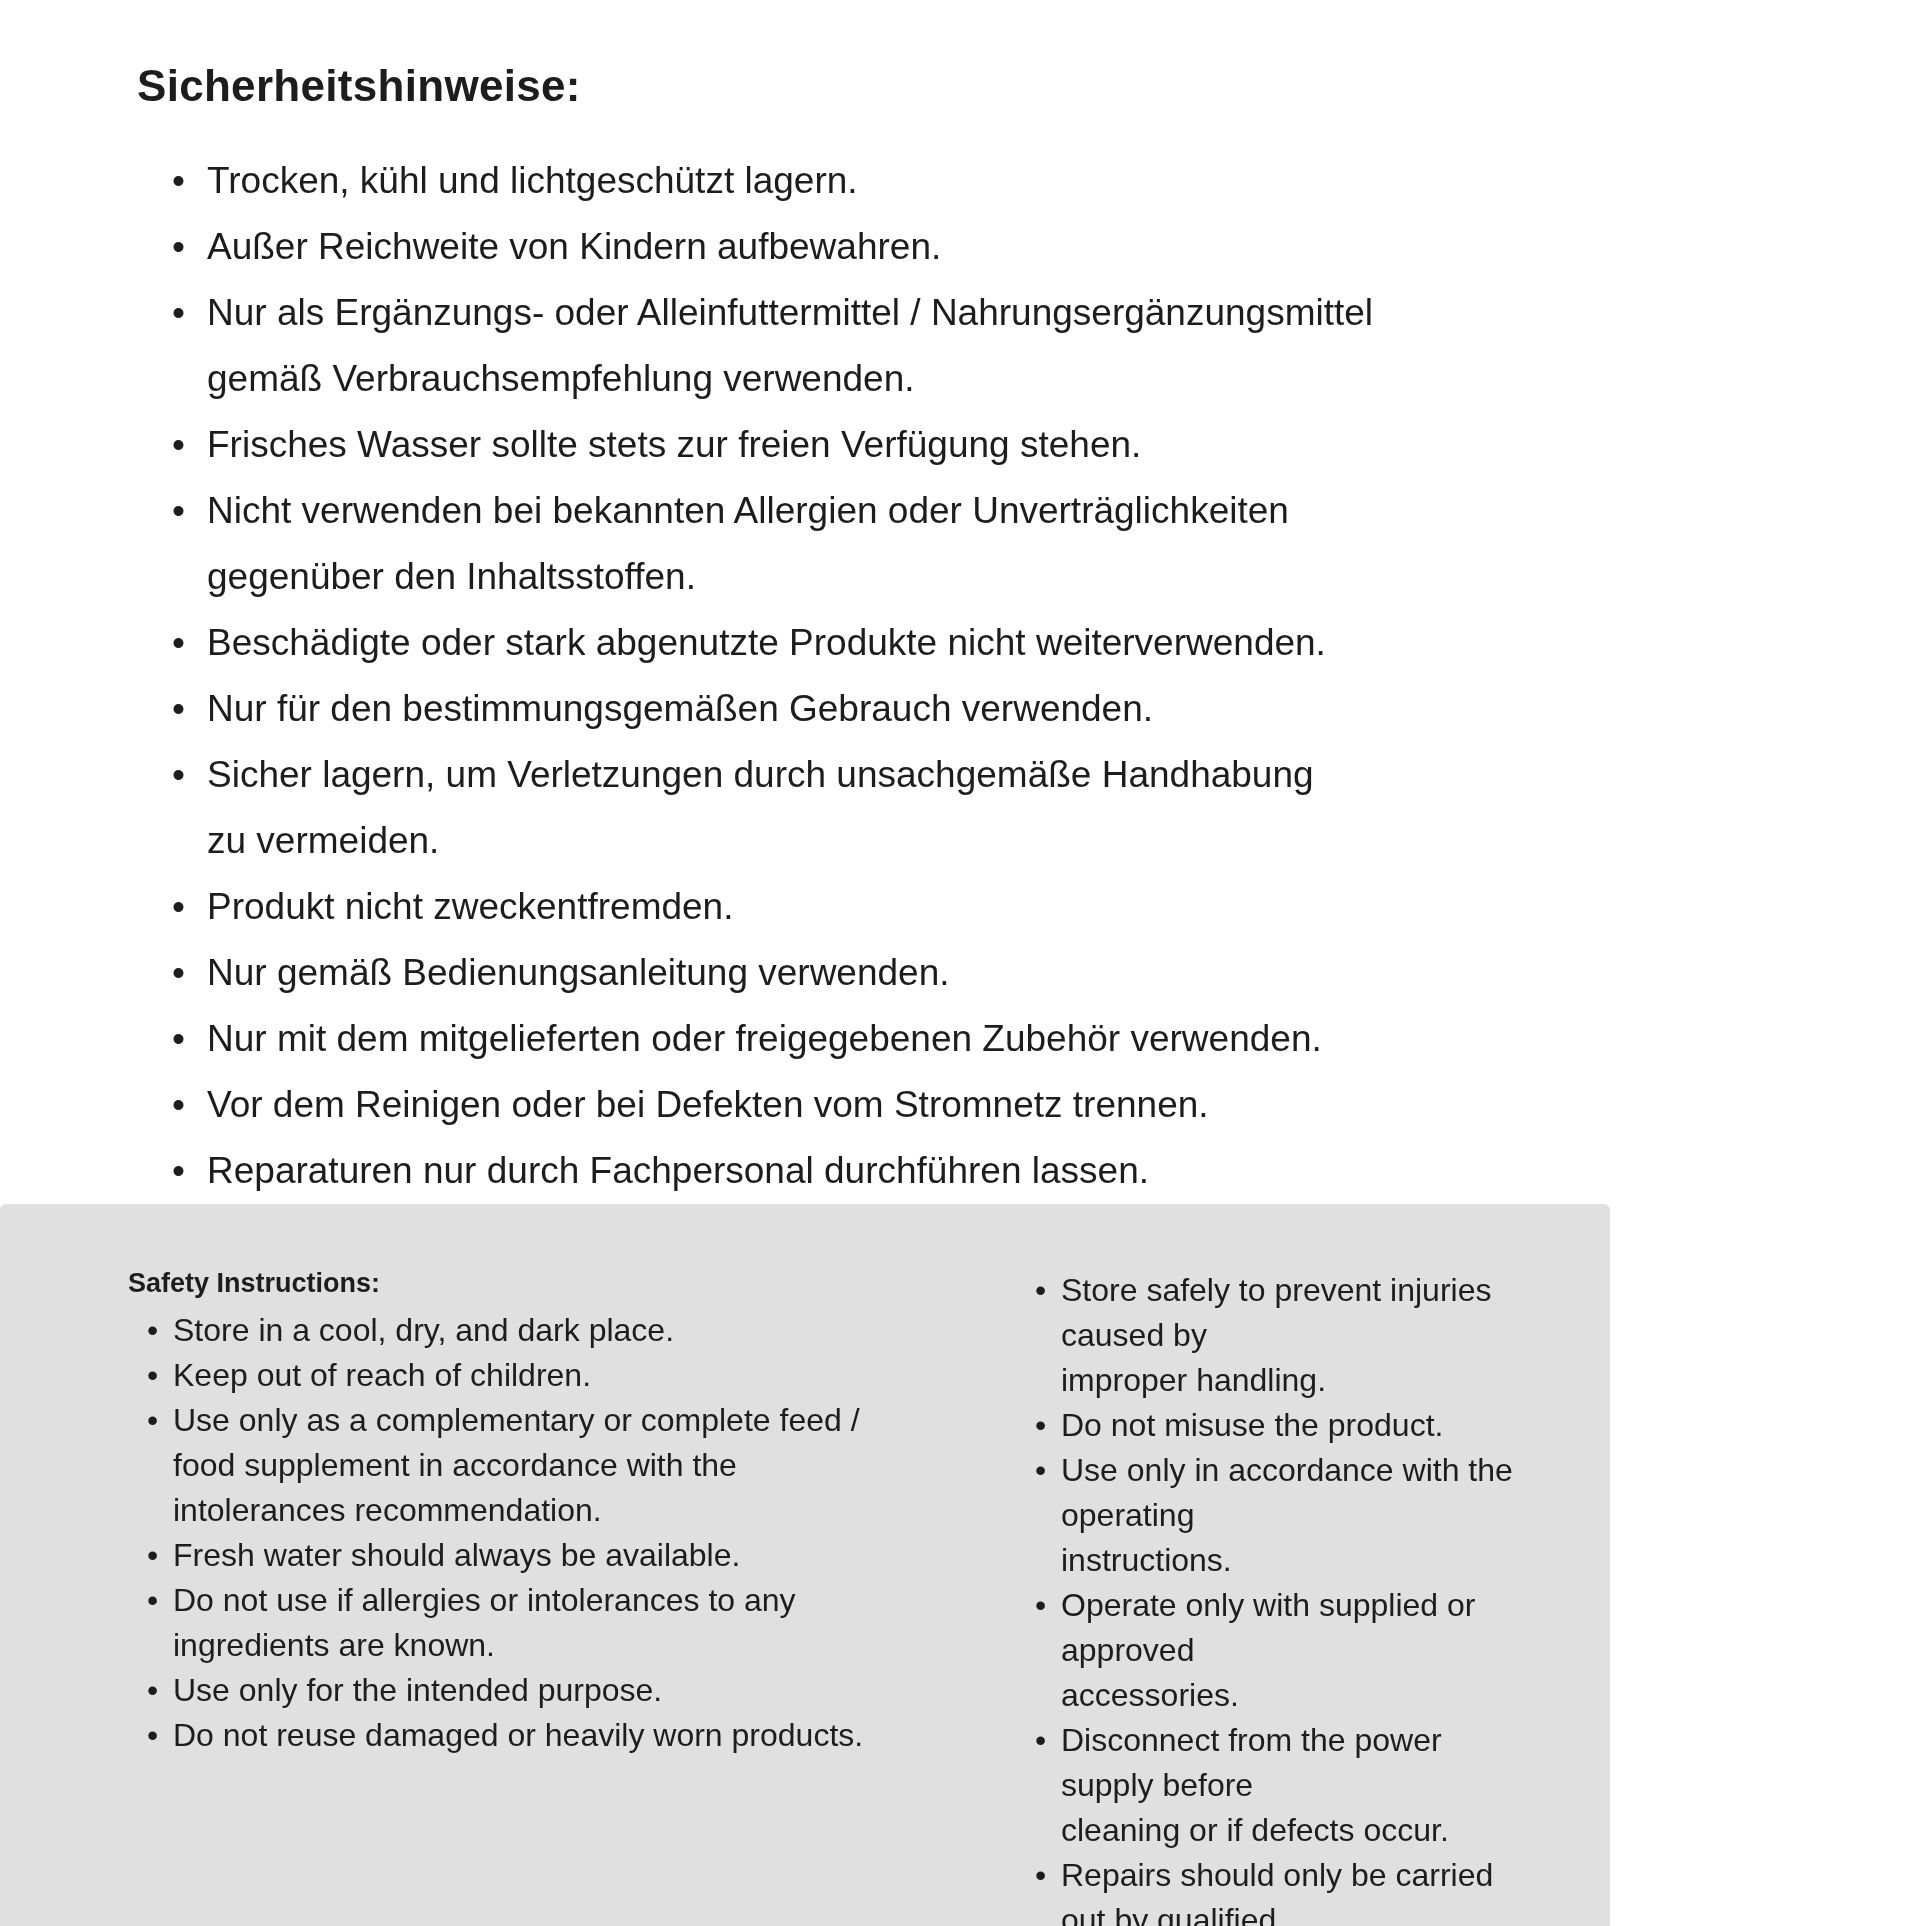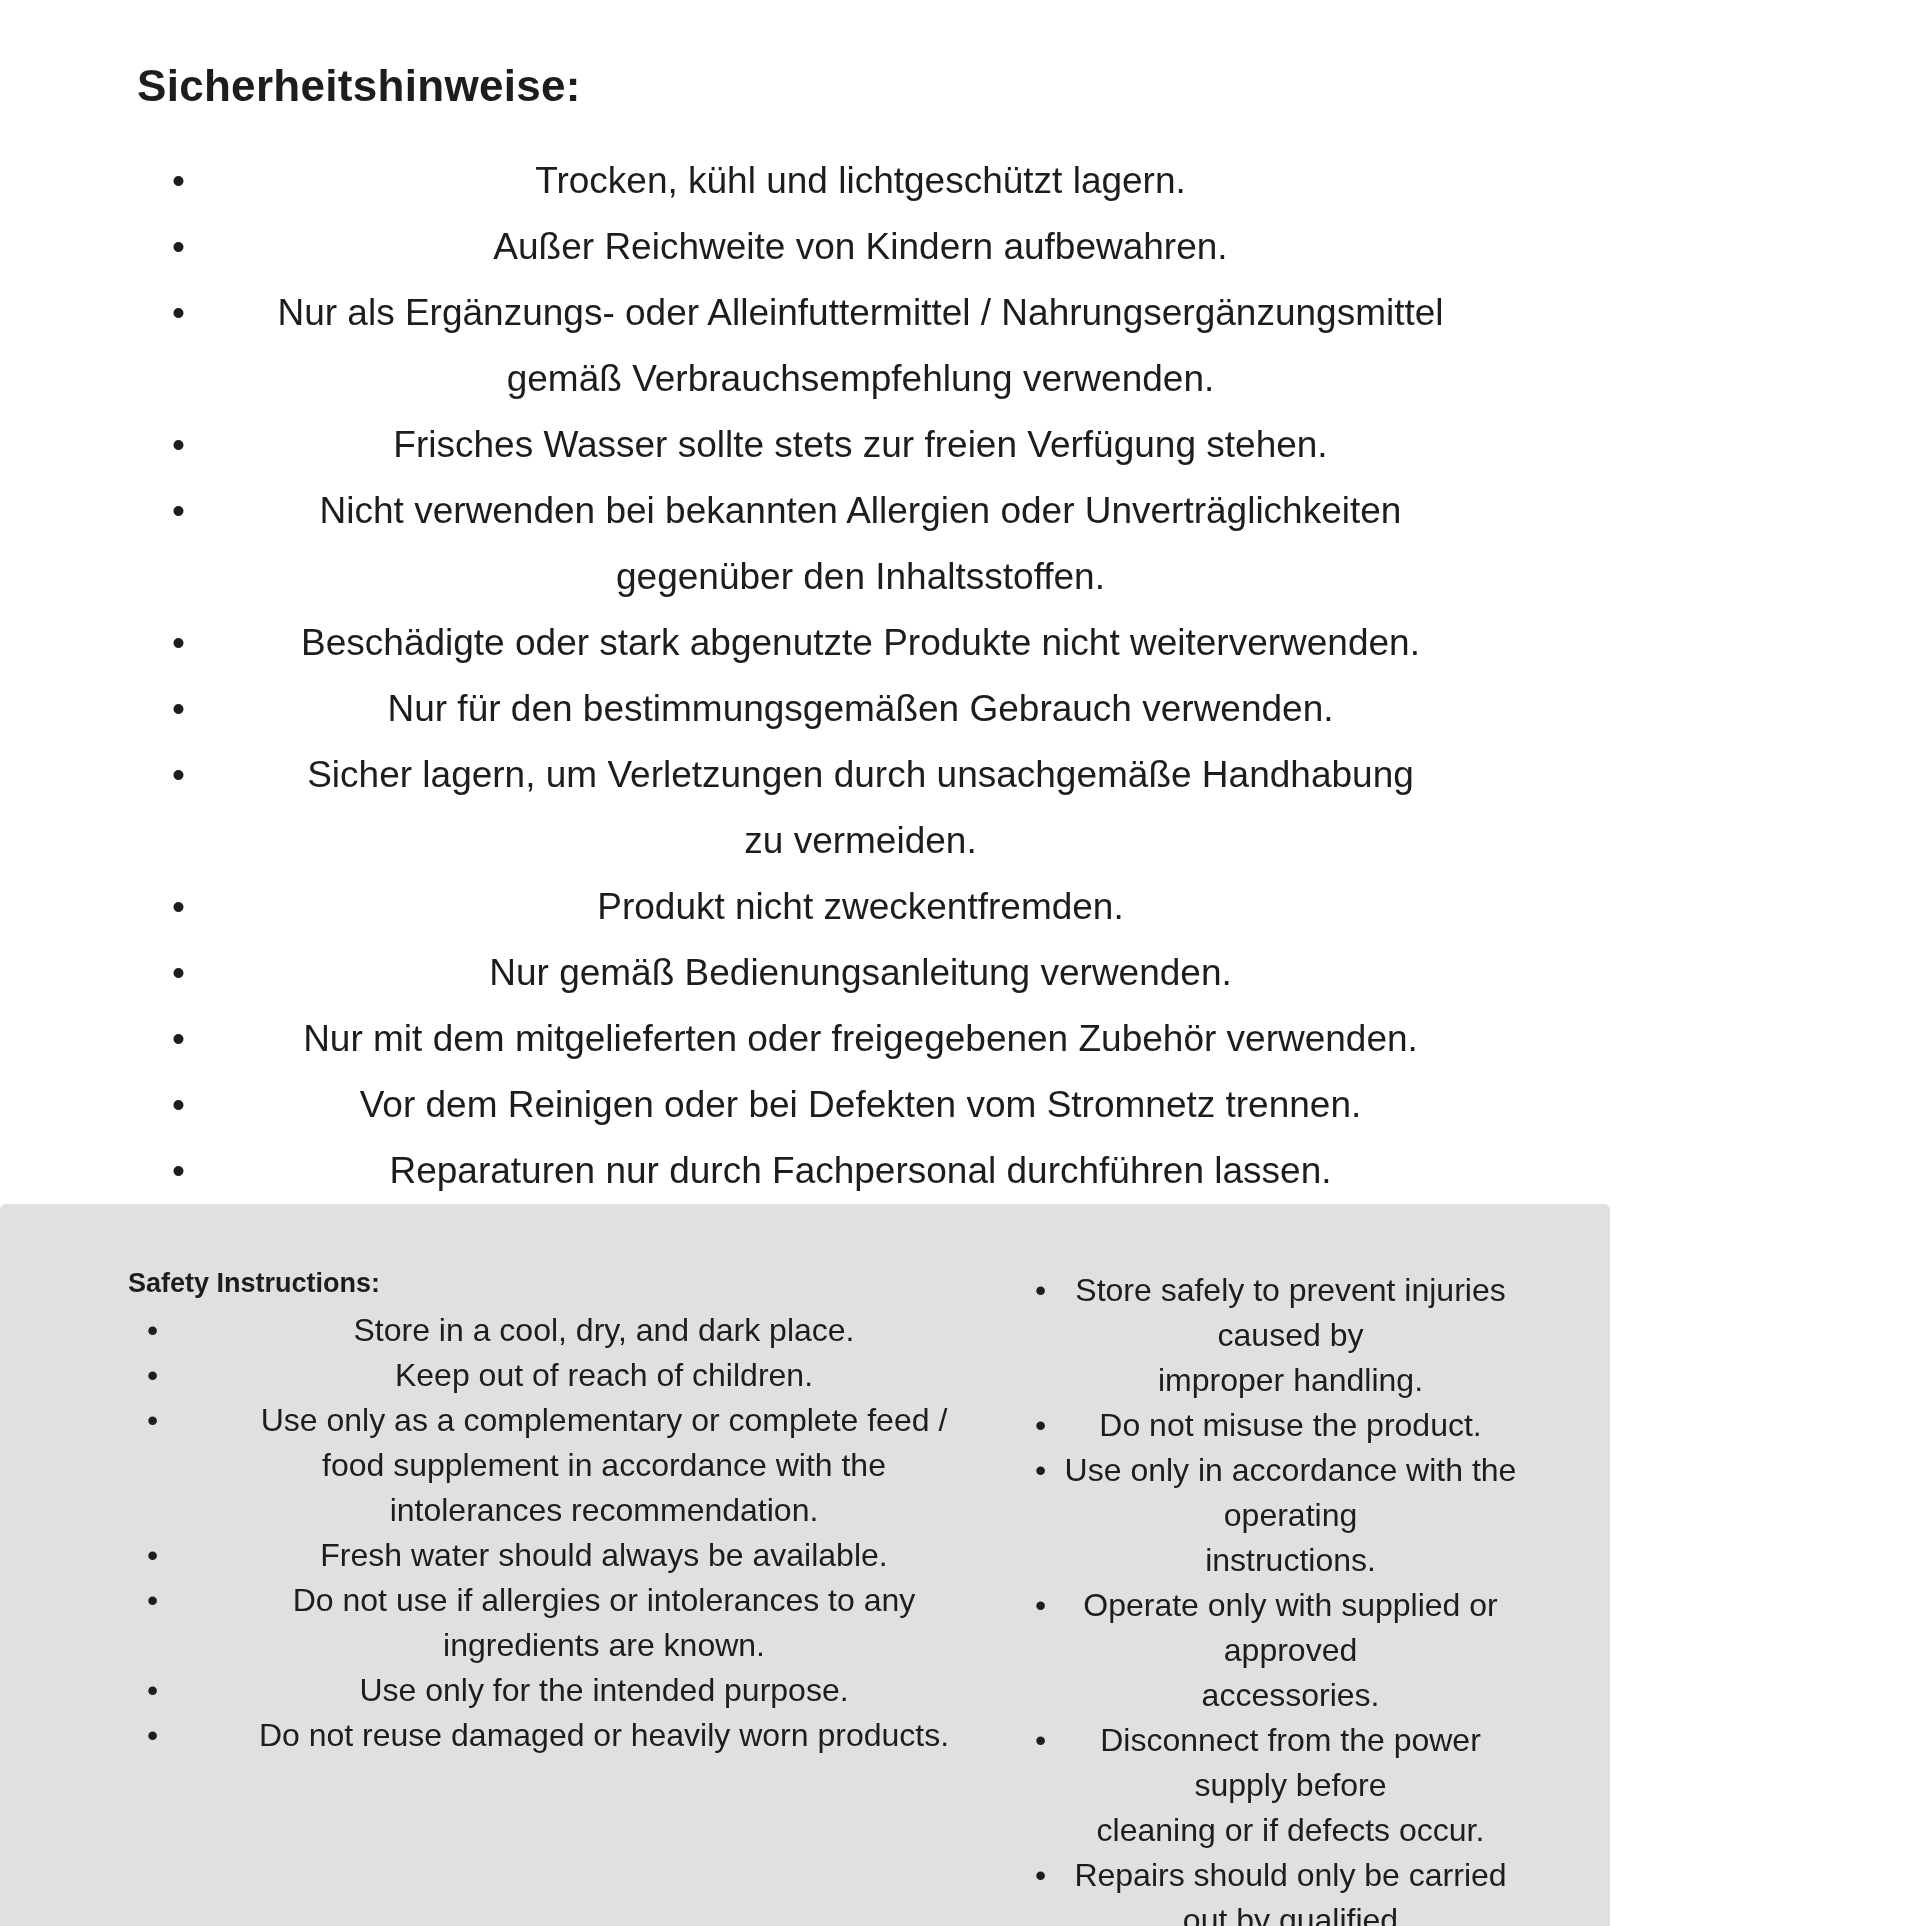--- a/index.html
+++ b/index.html
@@ -30,21 +30,20 @@
   .german-title {
     font-size: 44px;
     font-weight: bold;
     margin: 0 0 37px 0;
     letter-spacing: 0.3px;
   }
   ul.bullet-list {
     list-style: none;
     margin: 0;
     padding: 0;
-    text-align: center;
   }
   .german-section ul.bullet-list {
     margin-left: 35px;
     font-size: 37px;
     line-height: 66px;
   }
   ul.bullet-list li {
     position: relative;
     white-space: pre-line;
     margin: 0;

